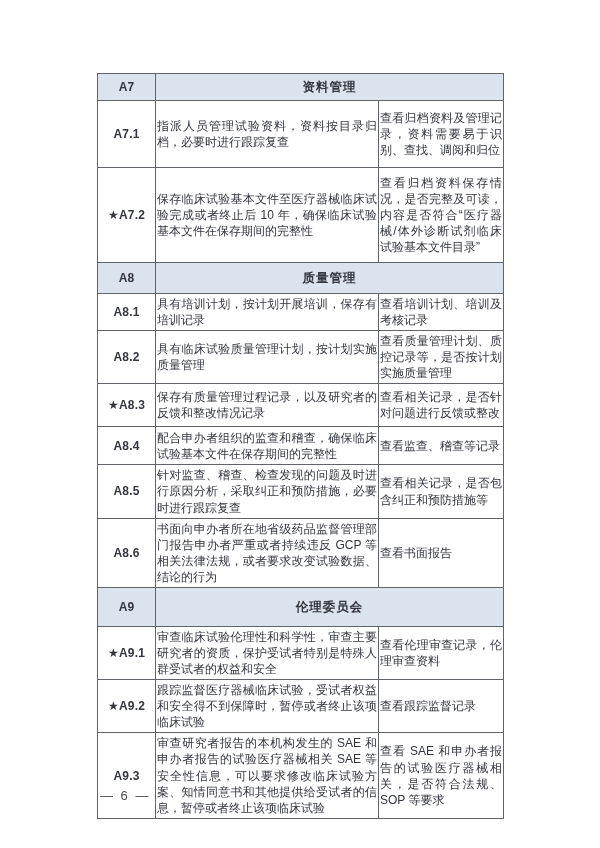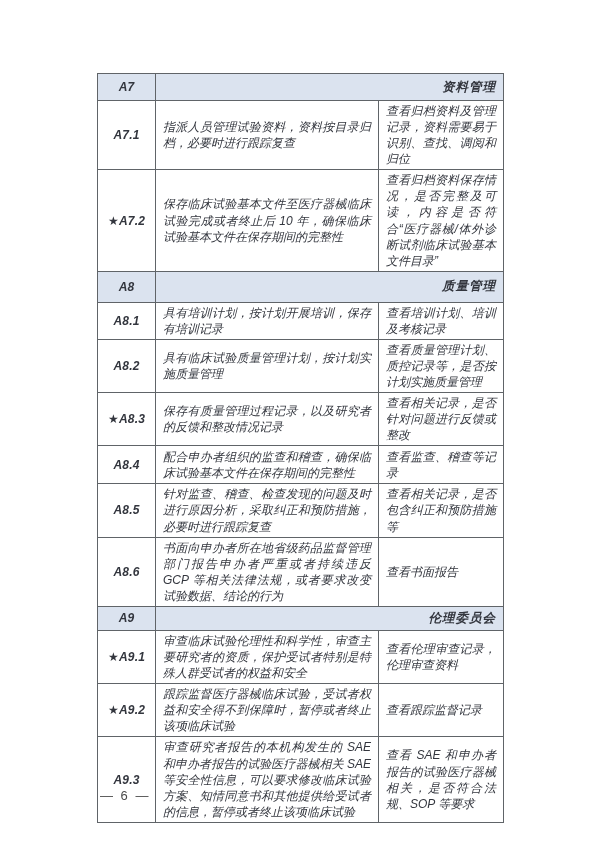--- a/index.html
+++ b/index.html
@@ -29,24 +29,23 @@
     color:var(--text);
   }
   table.audit col.c-code{width:58px;}
   table.audit col.c-desc{width:223px;}
   table.audit col.c-check{width:125px;}
   table.audit td{
     border:1px solid var(--border);
     vertical-align:middle;
     font-size:12px;
     line-height:1.34;
-    padding:2px 7px;
+    padding:2px 1px;
     box-sizing:border-box;
     overflow:hidden;
-    font-style:italic;
   }
   td.code{
     text-align:center;
     padding:2px 1px;
     font-weight:600;
     letter-spacing:0.2px;
     white-space:nowrap;
   }
   td.desc{
     text-align:justify;
@@ -56,21 +55,21 @@
     text-align:justify;
     text-align-last:left;
     padding:2px 4px;
     line-height:1.3;
   }
   tr.section-row td{
     background:var(--hdr-bg);
     font-weight:bold;
   }
   tr.section-row td.section-title{
-    text-align:right;
+    text-align:center;
     font-size:12.5px;
     letter-spacing:1px;
   }
   .footer{
     position:absolute;
     left:100px; top:788px;
     font-size:13px;
     color:#4a4a4a;
     letter-spacing:2px;
   }
@@ -128,21 +127,21 @@
       <tr style="height:40px">
         <td class="code">A8.5</td>
         <td class="desc">针对监查、稽查、检查发现的问题及时进行原因分析，采取纠正和预防措施，必要时进行跟踪复查</td>
         <td class="check">查看相关记录，是否包含纠正和预防措施等</td>
       </tr>
       <tr style="height:68px">
         <td class="code">A8.6</td>
         <td class="desc">书面向申办者所在地省级药品监督管理部门报告申办者严重或者持续违反 GCP 等相关法律法规，或者要求改变试验数据、结论的行为</td>
         <td class="check">查看书面报告</td>
       </tr>
-      <tr class="section-row" style="height:24px">
+      <tr class="section-row" style="height:39px">
         <td class="code">A9</td>
         <td class="section-title" colspan="2">伦理委员会</td>
       </tr>
       <tr style="height:47px">
         <td class="code">★A9.1</td>
         <td class="desc">审查临床试验伦理性和科学性，审查主要研究者的资质，保护受试者特别是特殊人群受试者的权益和安全</td>
         <td class="check">查看伦理审查记录，伦理审查资料</td>
       </tr>
       <tr style="height:46px">
         <td class="code">★A9.2</td>

